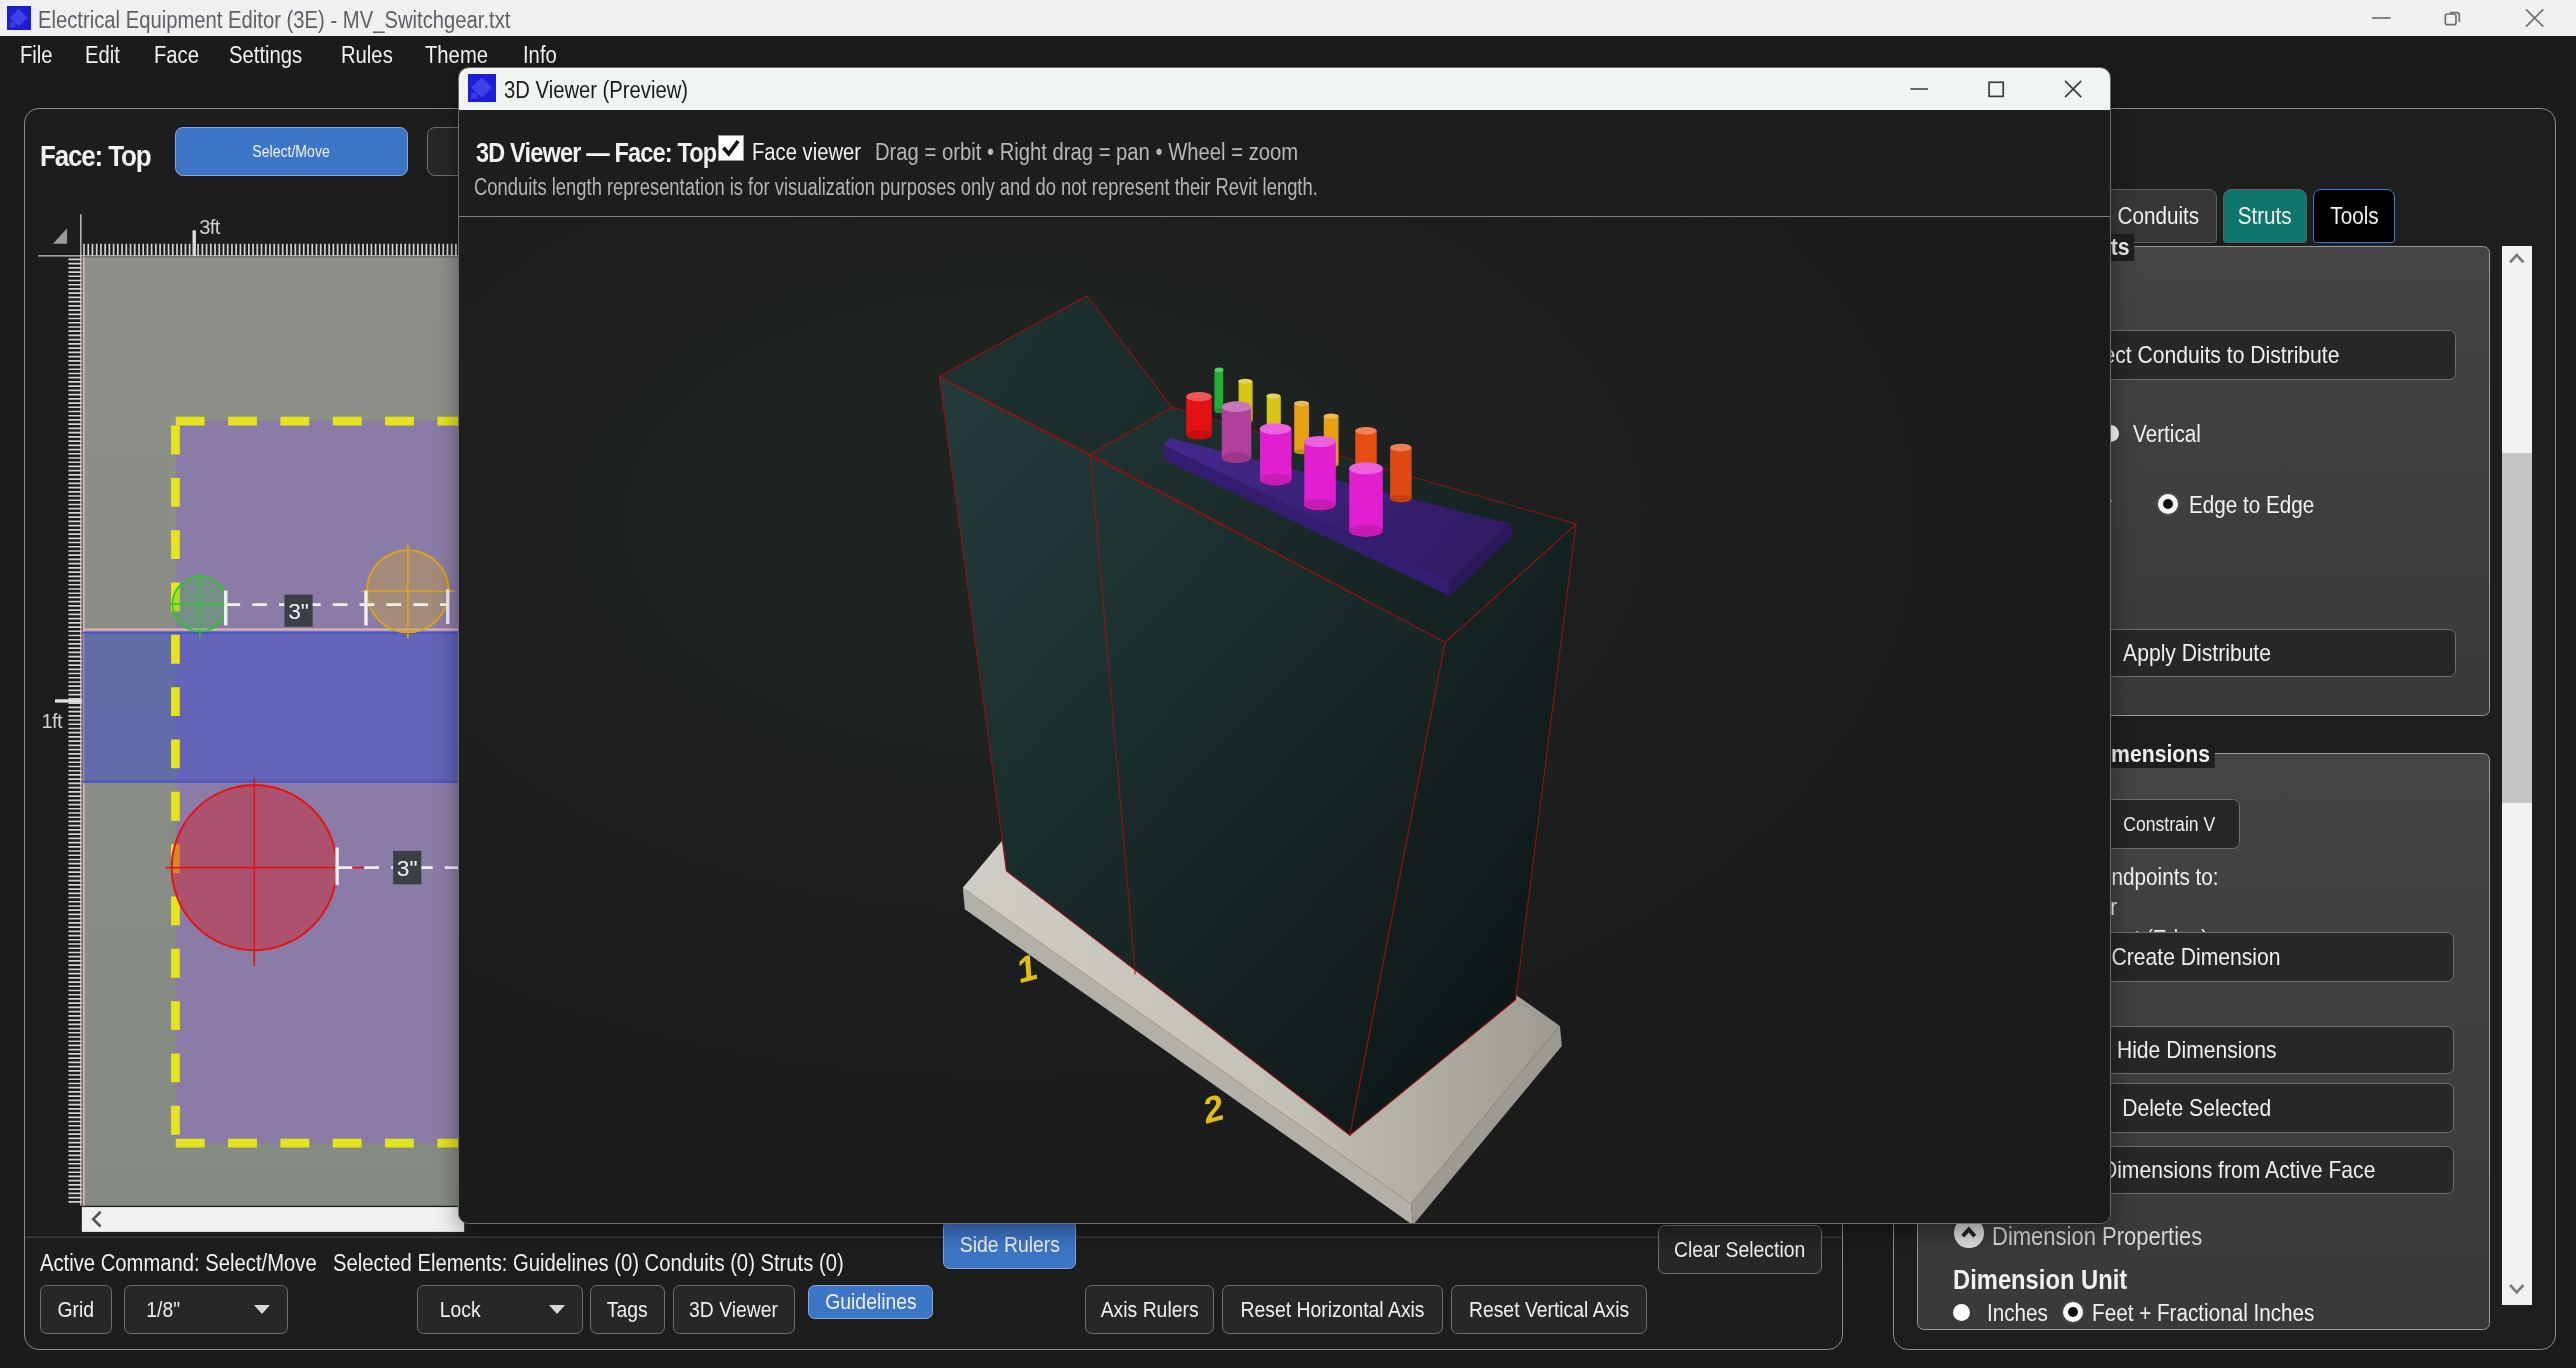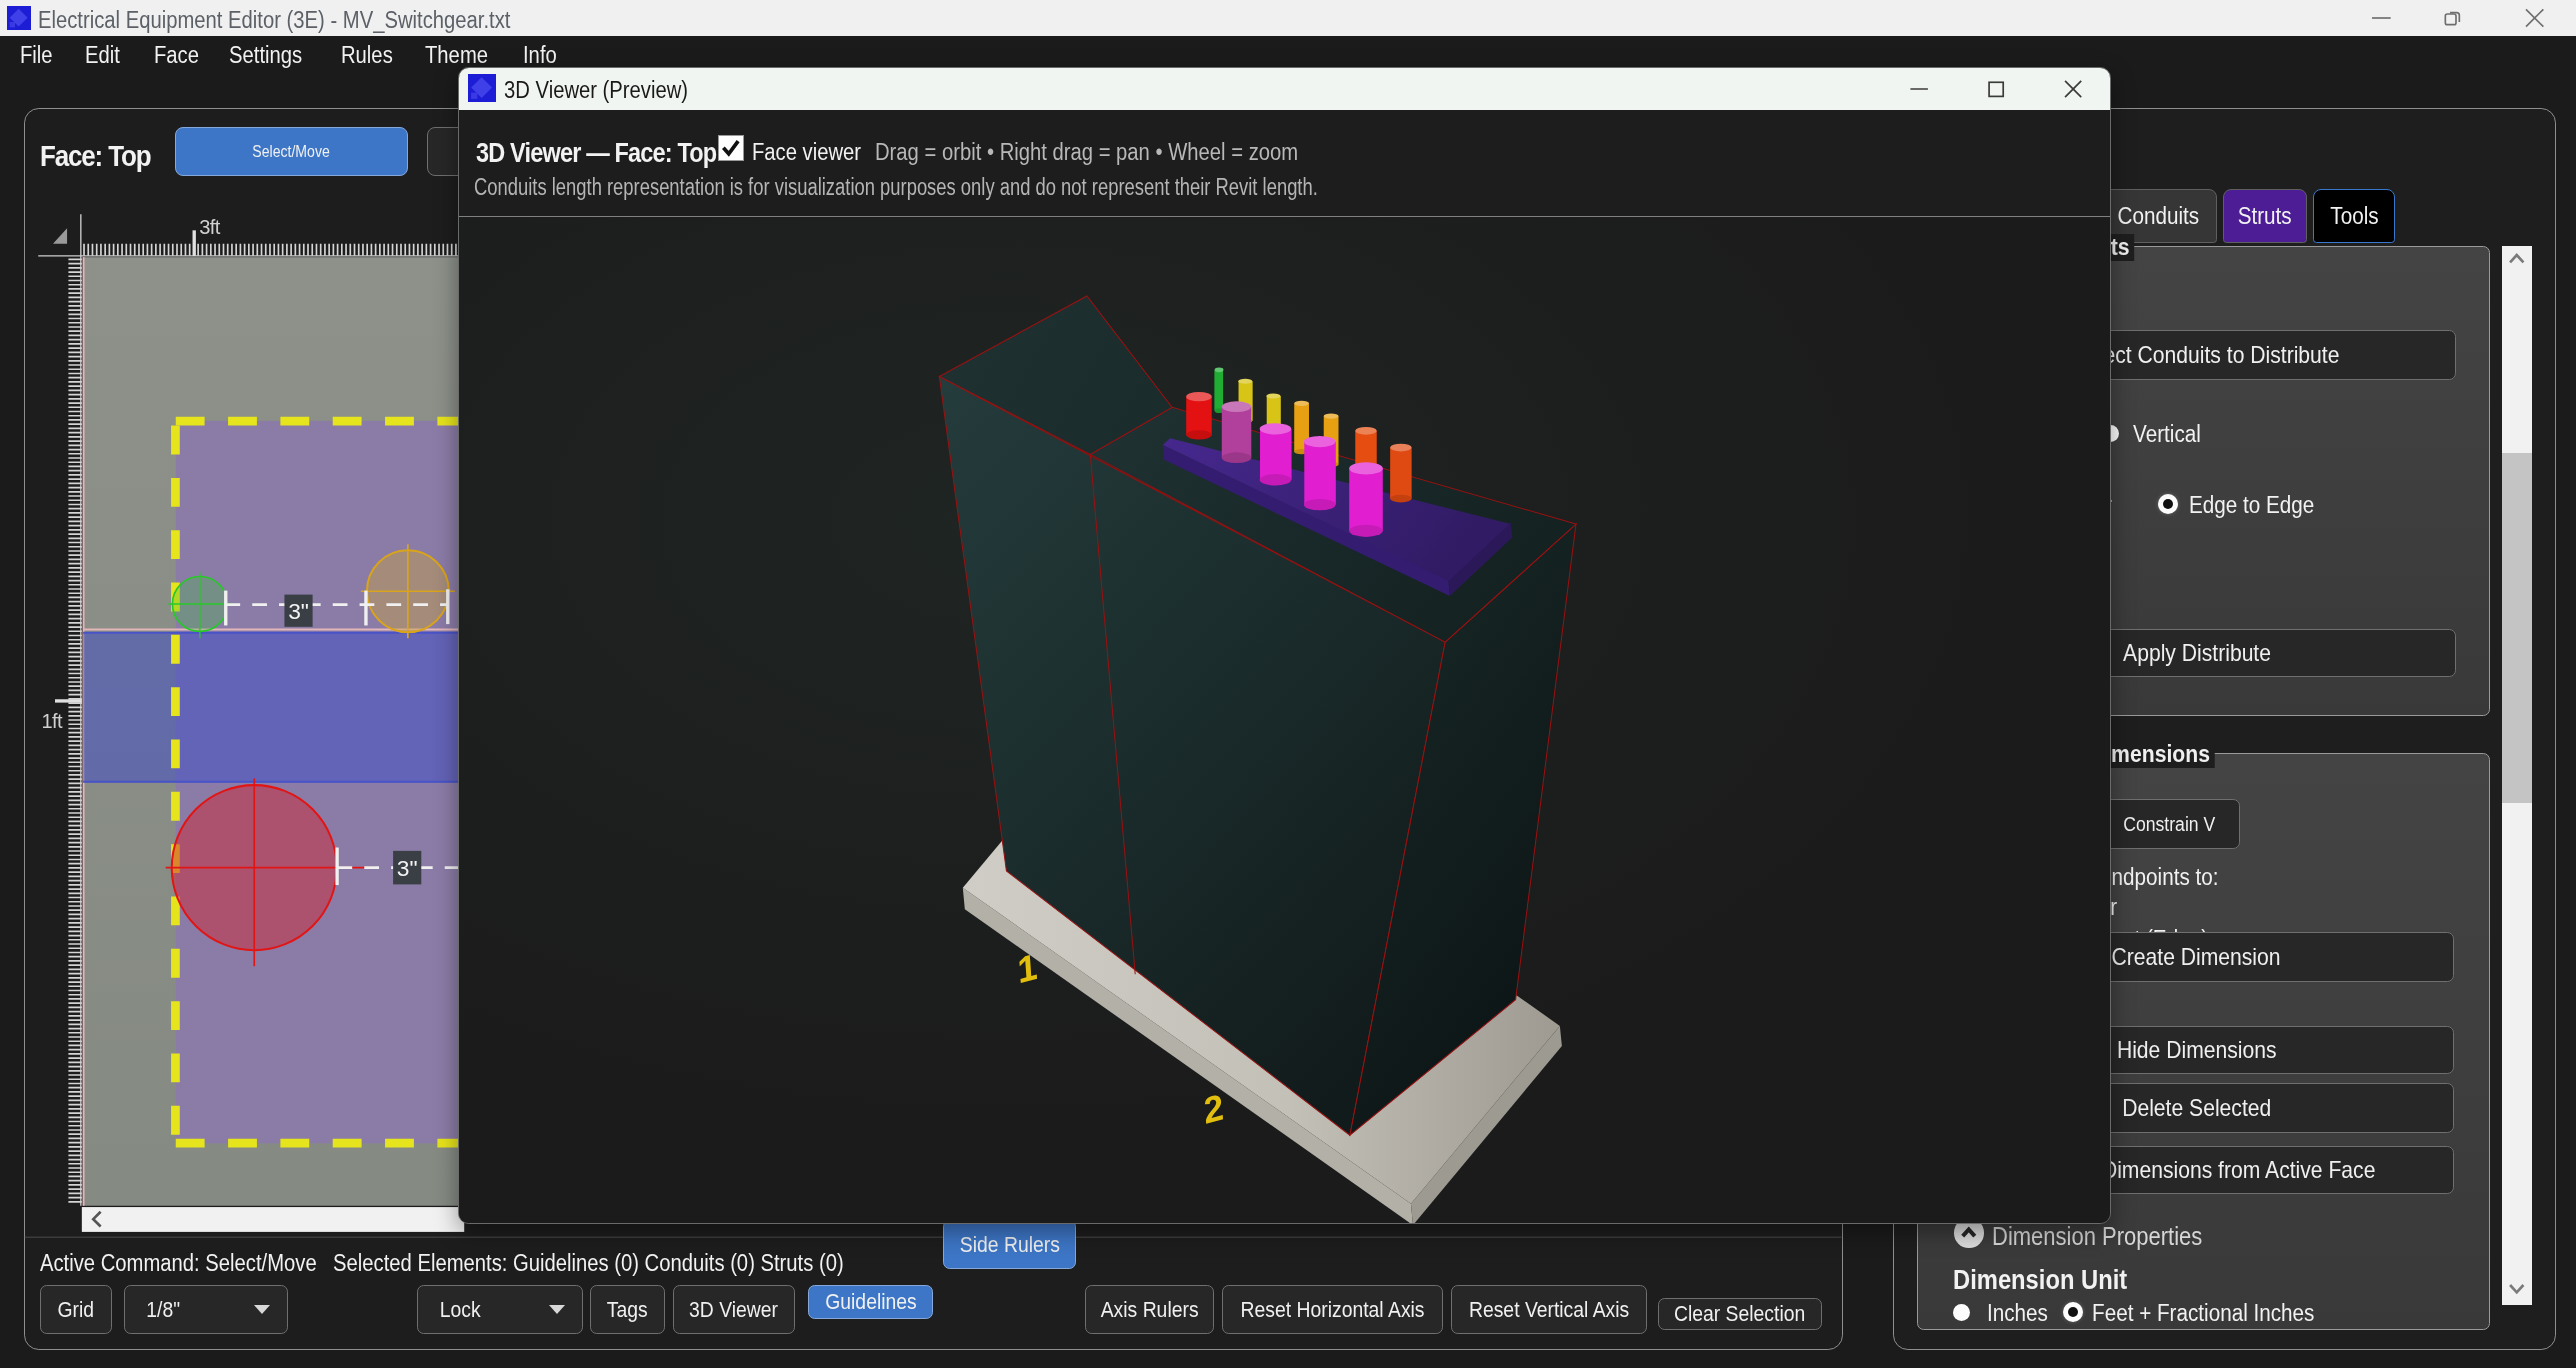--- a/index.html
+++ b/index.html
@@ -8,21 +8,21 @@
 .btn{position:absolute;background:#272727;border:1.3px solid #6f6f6f;border-radius:6.7px;color:#f0f0f0;display:flex;align-items:center;justify-content:center;font-size:22px}
 .btn>i{font-style:normal;transform:scaleX(.88);white-space:nowrap}
 .tx{transform:scaleX(.88);transform-origin:0 50%;white-space:nowrap}
 .btn.blue{background:#3d76c6;border-color:#85a8d8}
 .gb{position:absolute;background:linear-gradient(180deg,#444444,#393939);border:1.3px solid #9a9a9a;border-radius:6.7px}
 .leg{position:absolute;background:#1e1e1e;padding:0 5.4px;font-size:23px;font-weight:600;color:#f0f0f0;transform:scaleX(.92);transform-origin:0 50%}
 .radio{position:absolute;width:17.4px;height:17.4px;border-radius:50%;background:#fdfdfd}
 .radio.sel{width:20px;height:20px;box-shadow:0 0 3.4px 0.7px rgba(255,255,255,.15)}
 .radio.sel::after{content:"";position:absolute;left:4.7px;top:4.7px;width:10.7px;height:10.7px;border-radius:50%;background:#101010}
 .lbl{position:absolute;font-size:23.5px;color:#f2f2f2;white-space:nowrap;transform:scaleX(.88);transform-origin:0 50%}
-.tab{position:absolute;top:189px;height:54px;background:#4c1d95;border:1.3px solid #5f5f5f;border-radius:8px 8px 3.4px 3.4px;display:flex;align-items:center;justify-content:center;font-size:23.5px}
+.tab{position:absolute;top:189px;height:54px;background:#0f766e;border:1.3px solid #5f5f5f;border-radius:8px 8px 3.4px 3.4px;display:flex;align-items:center;justify-content:center;font-size:23.5px}
 .tab>i{font-style:normal;transform:scaleX(.88)}
 .tab.blue{background:#000000;border-color:#3a78cf}
 </style></head>
 <body>
 
 <div class="abs" style="left:0;top:0;width:2576px;height:36px;background:#f0f0f0"></div>
 <svg class="abs" style="left:6.7px;top:6px" width="24" height="24" viewBox="0 0 36 36">
  <rect width="36" height="36" fill="#1d1dd6"></rect>
  <rect x="8" y="8" width="19" height="19" transform="rotate(45 17.5 17.5)" fill="#4040e8"></rect>
  <rect x="4" y="24" width="8" height="8" fill="#3a3ae4"></rect>
@@ -149,21 +149,21 @@
   </div>
 <div class="btn" style="left:1085px;top:1285px;width:129px;height:49px">
     <i>Axis Rulers</i>
   </div>
 <div class="btn" style="left:1222px;top:1285px;width:221px;height:49px">
     <i>Reset Horizontal Axis</i>
   </div>
 <div class="btn" style="left:1451px;top:1285px;width:196px;height:49px">
     <i>Reset Vertical Axis</i>
   </div>
-<div class="btn" style="left:1658px;top:1298px;width:164px;height:32px">
+<div class="btn" style="left:1658px;top:1225px;width:164px;height:49px">
     <i>Clear Selection</i>
   </div>
 
 <div class="abs" style="left:1893px;top:108px;width:663px;height:1242px;background:#1e1e1e;border:1.3px solid #8f8f8f;border-radius:14.8px"></div>
 <div class="tab" style="left:2100px;width:117px;background:#363636">
     <i>Conduits</i>
   </div>
 <div class="tab" style="left:2223px;width:84px">
     <i>Struts</i>
   </div>

